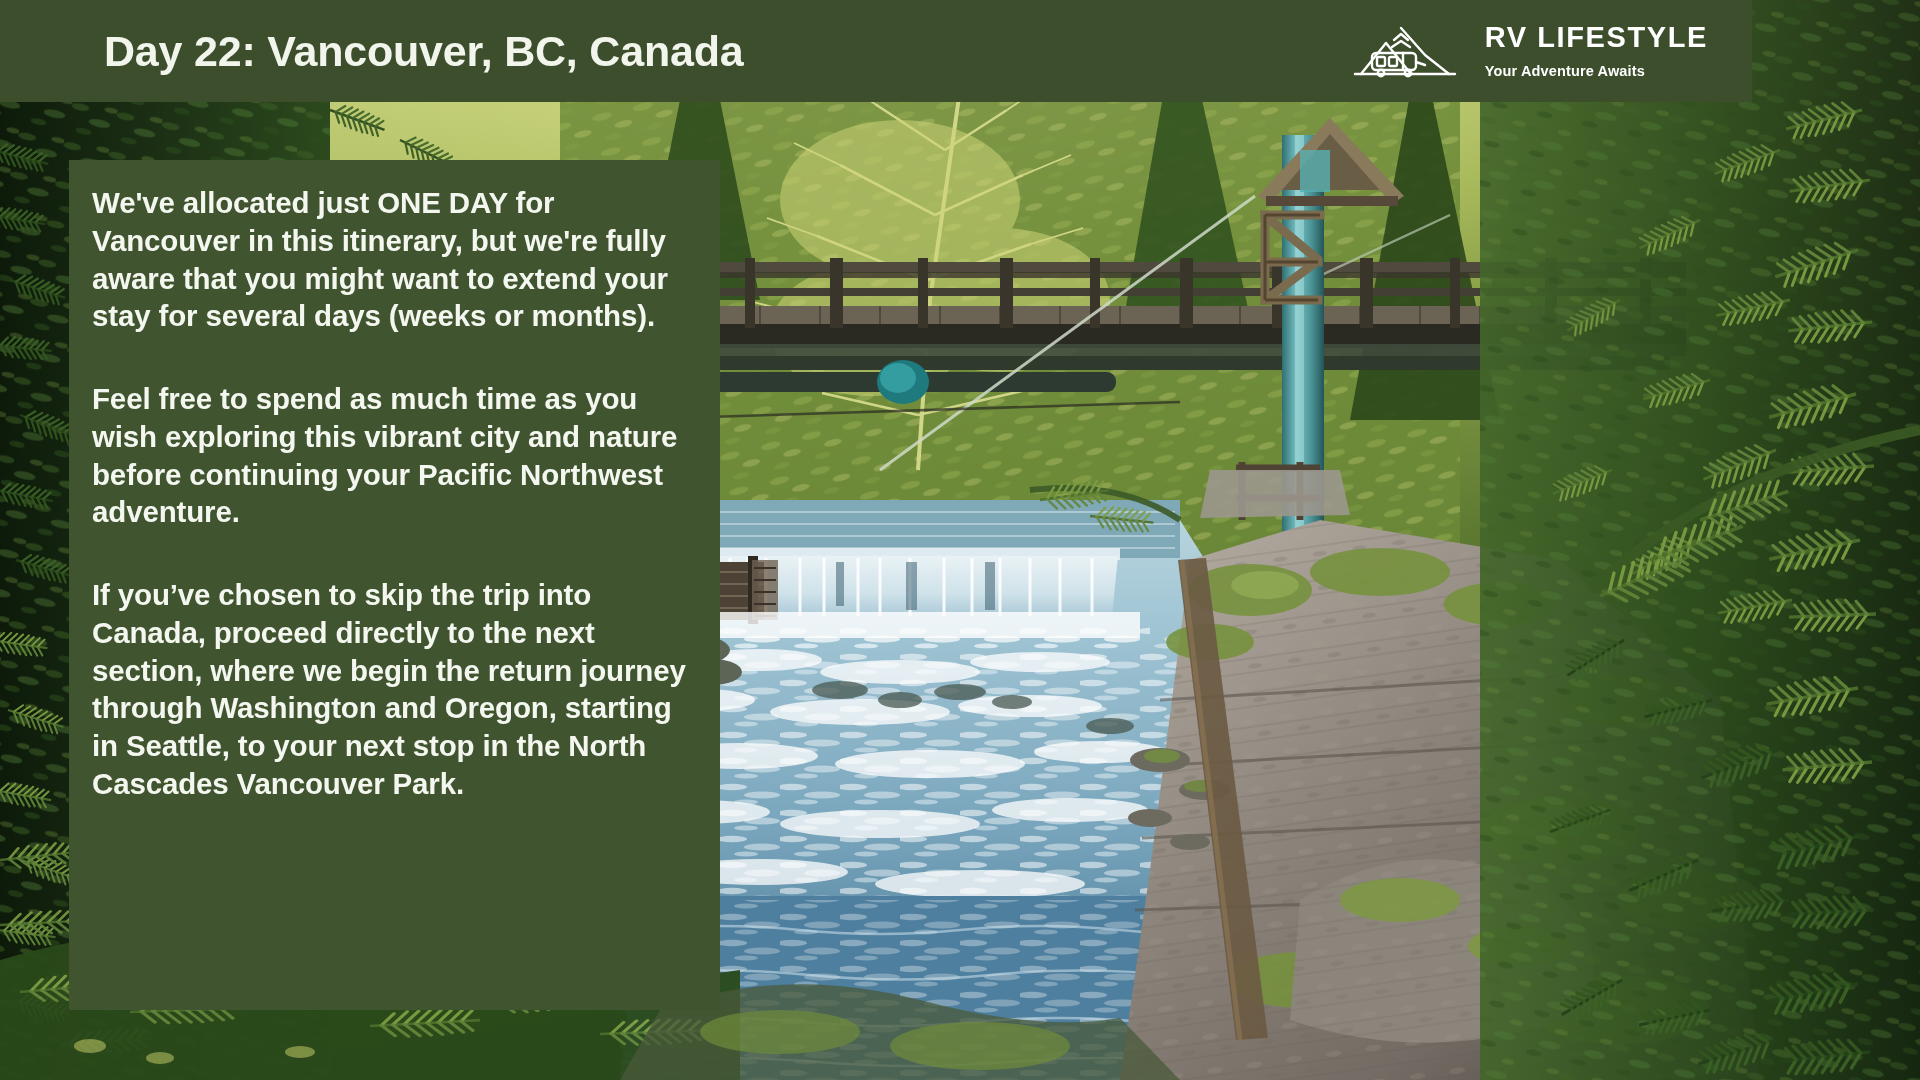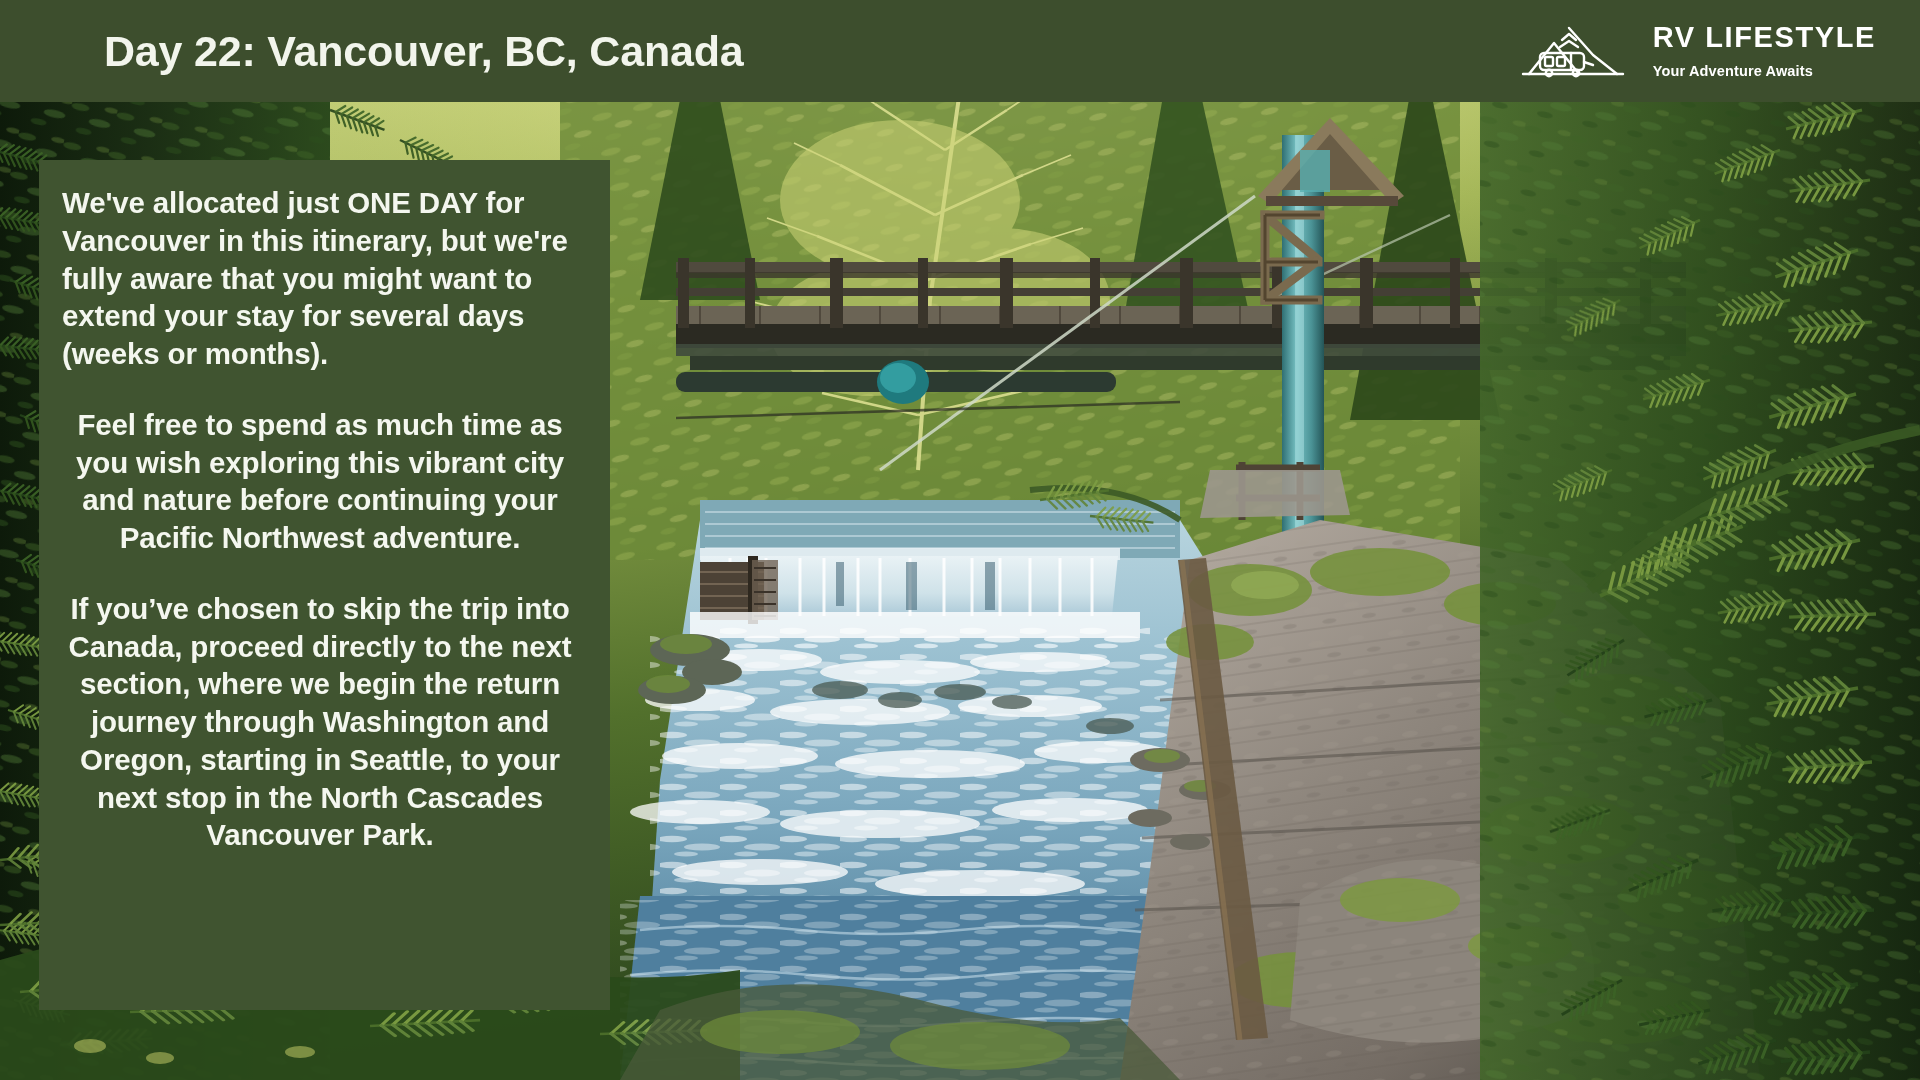--- a/index.html
+++ b/index.html
@@ -21,21 +21,21 @@
     left: 0; top: 0;
     width: 1920px; height: 1080px;
     z-index: 0;
   }
   .photo svg { display: block; width: 1920px; height: 1080px; }
 
   
   .header {
     position: absolute;
     left: 0; top: 0;
-    width: 1920px; height: 102px;
+    width: 1752px; height: 102px;
     background: #3d4e2d;
     z-index: 10;
     display: flex;
     align-items: center;
     justify-content: space-between;
     padding: 0 22px 0 104px;
   }
   .slide-title {
     color: #f2f5ec;
     font-size: 43px;
@@ -66,35 +66,35 @@
     font-size: 14.5px;
     font-weight: 700;
     letter-spacing: 0.15px;
     line-height: 1.2;
     margin-top: 11px;
   }
 
   
   .text-panel {
     position: absolute;
-    left: 39px; top: 160px;
-    width: 571px;
+    left: 69px; top: 160px;
+    width: 651px;
     min-height: 850px;
     background: #405430;
     z-index: 5;
     padding: 24px 32px 28px 23px;
   }
   .para {
     color: #f4f7ef;
     font-size: 29.5px;
     font-weight: 700;
     line-height: 1.28;
     letter-spacing: -0.15px;
   }
-  .para + .para { margin-top: 33px; text-align: center; }
+  .para + .para { margin-top: 45px; }
 </style>
 </head>
 <body>
 
 <div class="slide">
 
   <div class="photo">
     <svg viewBox="0 0 1920 1080" preserveAspectRatio="none" xmlns="http://www.w3.org/2000/svg">
       <defs>
         <linearGradient id="skyCanopy" x1="0" y1="0" x2="0.25" y2="1">

